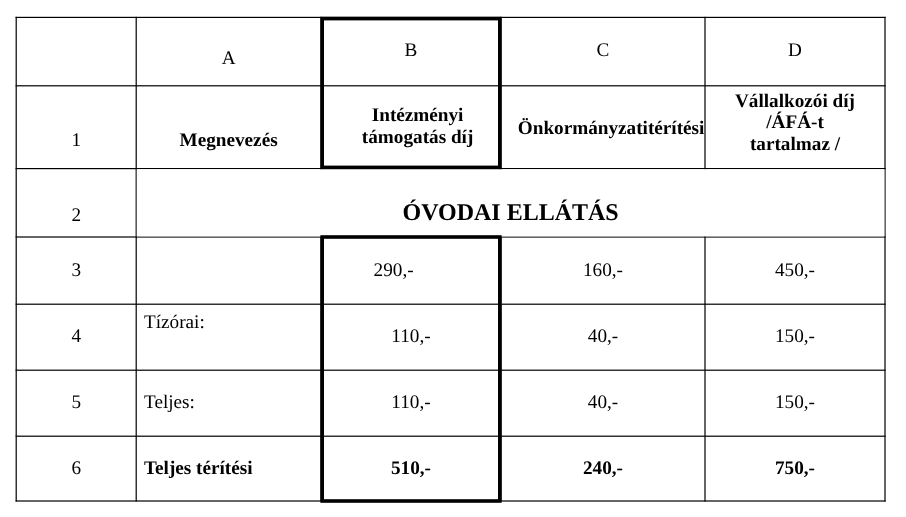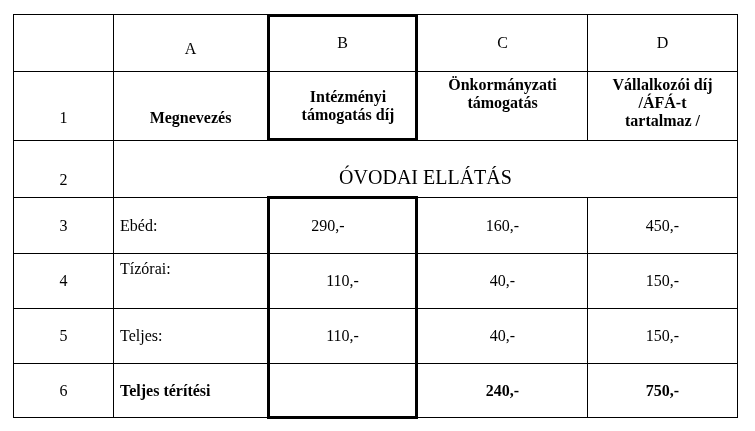--- a/index.html
+++ b/index.html
@@ -5,21 +5,21 @@
   html, body { margin:0; padding:0; background:#ffffff; }
   body { width:755px; height:431px; position:relative; overflow:hidden;
          font-family:"Liberation Serif", serif; color:#000; }
   .grid { position:absolute; left:0; top:0; width:755px; height:431px; }
   .line { position:absolute; background:#000; }
   .cell { position:absolute; display:flex; align-items:center; justify-content:center;
           text-align:center; font-size:16px; line-height:18px; box-sizing:border-box; }
   .cell.bottom { align-items:flex-end; padding-bottom:13px; }
   .cell.left { justify-content:flex-start; padding-left:6px; }
   .bold { font-weight:bold; }
-  .title { font-size:20px; font-weight:normal; }
+  .title { font-size:20px; font-weight:bold; }
 </style>
 </head>
 <body>
 
 <div class="grid">
 
   <div class="line" style="left:13px;top:14px;width:1px;height:404px"></div>
   <div class="line" style="left:113px;top:14px;width:1px;height:404px"></div>
   <div class="line" style="left:417px;top:14px;width:1px;height:404px"></div>
   <div class="line" style="left:587px;top:14px;width:1px;height:404px"></div>
@@ -45,48 +45,48 @@
   <div class="cell" style="left:268px;top:15px;width:149px;height:56px">B</div>
   <div class="cell" style="left:418px;top:15px;width:169px;height:56px">C</div>
   <div class="cell" style="left:588px;top:15px;width:149px;height:56px">D</div>
 
   <div class="cell bottom" style="left:14px;top:72px;width:99px;height:68px">1</div>
   <div class="cell bottom bold" style="left:114px;top:72px;width:153px;height:68px">Megnevezés</div>
   <div class="cell bold" style="left:268px;top:72px;width:160px;height:68px;flex-direction:column">
     <span>Intézményi</span>
     <span>támogatás díj</span>
   </div>
-  <div class="cell bold" style="left:418px;top:72px;width:169px;height:68px;flex-direction:column;justify-content:flex-start;padding-top:4px">
+  <div class="cell bold" style="left:418px;top:72px;width:169px;height:68px;flex-direction:row;justify-content:flex-end;padding-top:4px">
     <span>Önkormányzati</span>
-    <span>támogatás</span>
+    <span>térítési</span>
   </div>
   <div class="cell bold" style="left:588px;top:72px;width:149px;height:68px;flex-direction:column;justify-content:flex-start;padding-top:4px">
     <span>Vállalkozói díj</span>
     <span>/ÁFÁ-t</span>
     <span>tartalmaz /</span>
   </div>
 
   <div class="cell bottom" style="left:14px;top:141px;width:99px;height:56px;padding-bottom:8px">2</div>
   <div class="cell title" style="left:114px;top:141px;width:623px;height:56px;padding-top:16px">ÓVODAI ELLÁTÁS</div>
 
   <div class="cell" style="left:14px;top:198px;width:99px;height:55px">3</div>
-  <div class="cell left" style="left:114px;top:198px;width:153px;height:55px">Ebéd:</div>
   <div class="cell" style="left:268px;top:198px;width:120px;height:55px">290,-</div>
   <div class="cell" style="left:418px;top:198px;width:169px;height:55px">160,-</div>
   <div class="cell" style="left:588px;top:198px;width:149px;height:55px">450,-</div>
 
   <div class="cell" style="left:14px;top:254px;width:99px;height:54px">4</div>
   <div class="cell left" style="left:114px;top:242px;width:153px;height:54px">Tízórai:</div>
   <div class="cell" style="left:268px;top:254px;width:149px;height:54px">110,-</div>
   <div class="cell" style="left:418px;top:254px;width:169px;height:54px">40,-</div>
   <div class="cell" style="left:588px;top:254px;width:149px;height:54px">150,-</div>
 
   <div class="cell" style="left:14px;top:309px;width:99px;height:54px">5</div>
   <div class="cell left" style="left:114px;top:309px;width:153px;height:54px">Teljes:</div>
   <div class="cell" style="left:268px;top:309px;width:149px;height:54px">110,-</div>
   <div class="cell" style="left:418px;top:309px;width:169px;height:54px">40,-</div>
   <div class="cell" style="left:588px;top:309px;width:149px;height:54px">150,-</div>
 
   <div class="cell" style="left:14px;top:364px;width:99px;height:53px">6</div>
   <div class="cell left bold" style="left:114px;top:364px;width:153px;height:53px">Teljes térítési</div>
+  <div class="cell bold" style="left:268px;top:364px;width:149px;height:53px">510,-</div>
   <div class="cell bold" style="left:418px;top:364px;width:169px;height:53px">240,-</div>
   <div class="cell bold" style="left:588px;top:364px;width:149px;height:53px">750,-</div>
 </div>
 
 </body></html>

